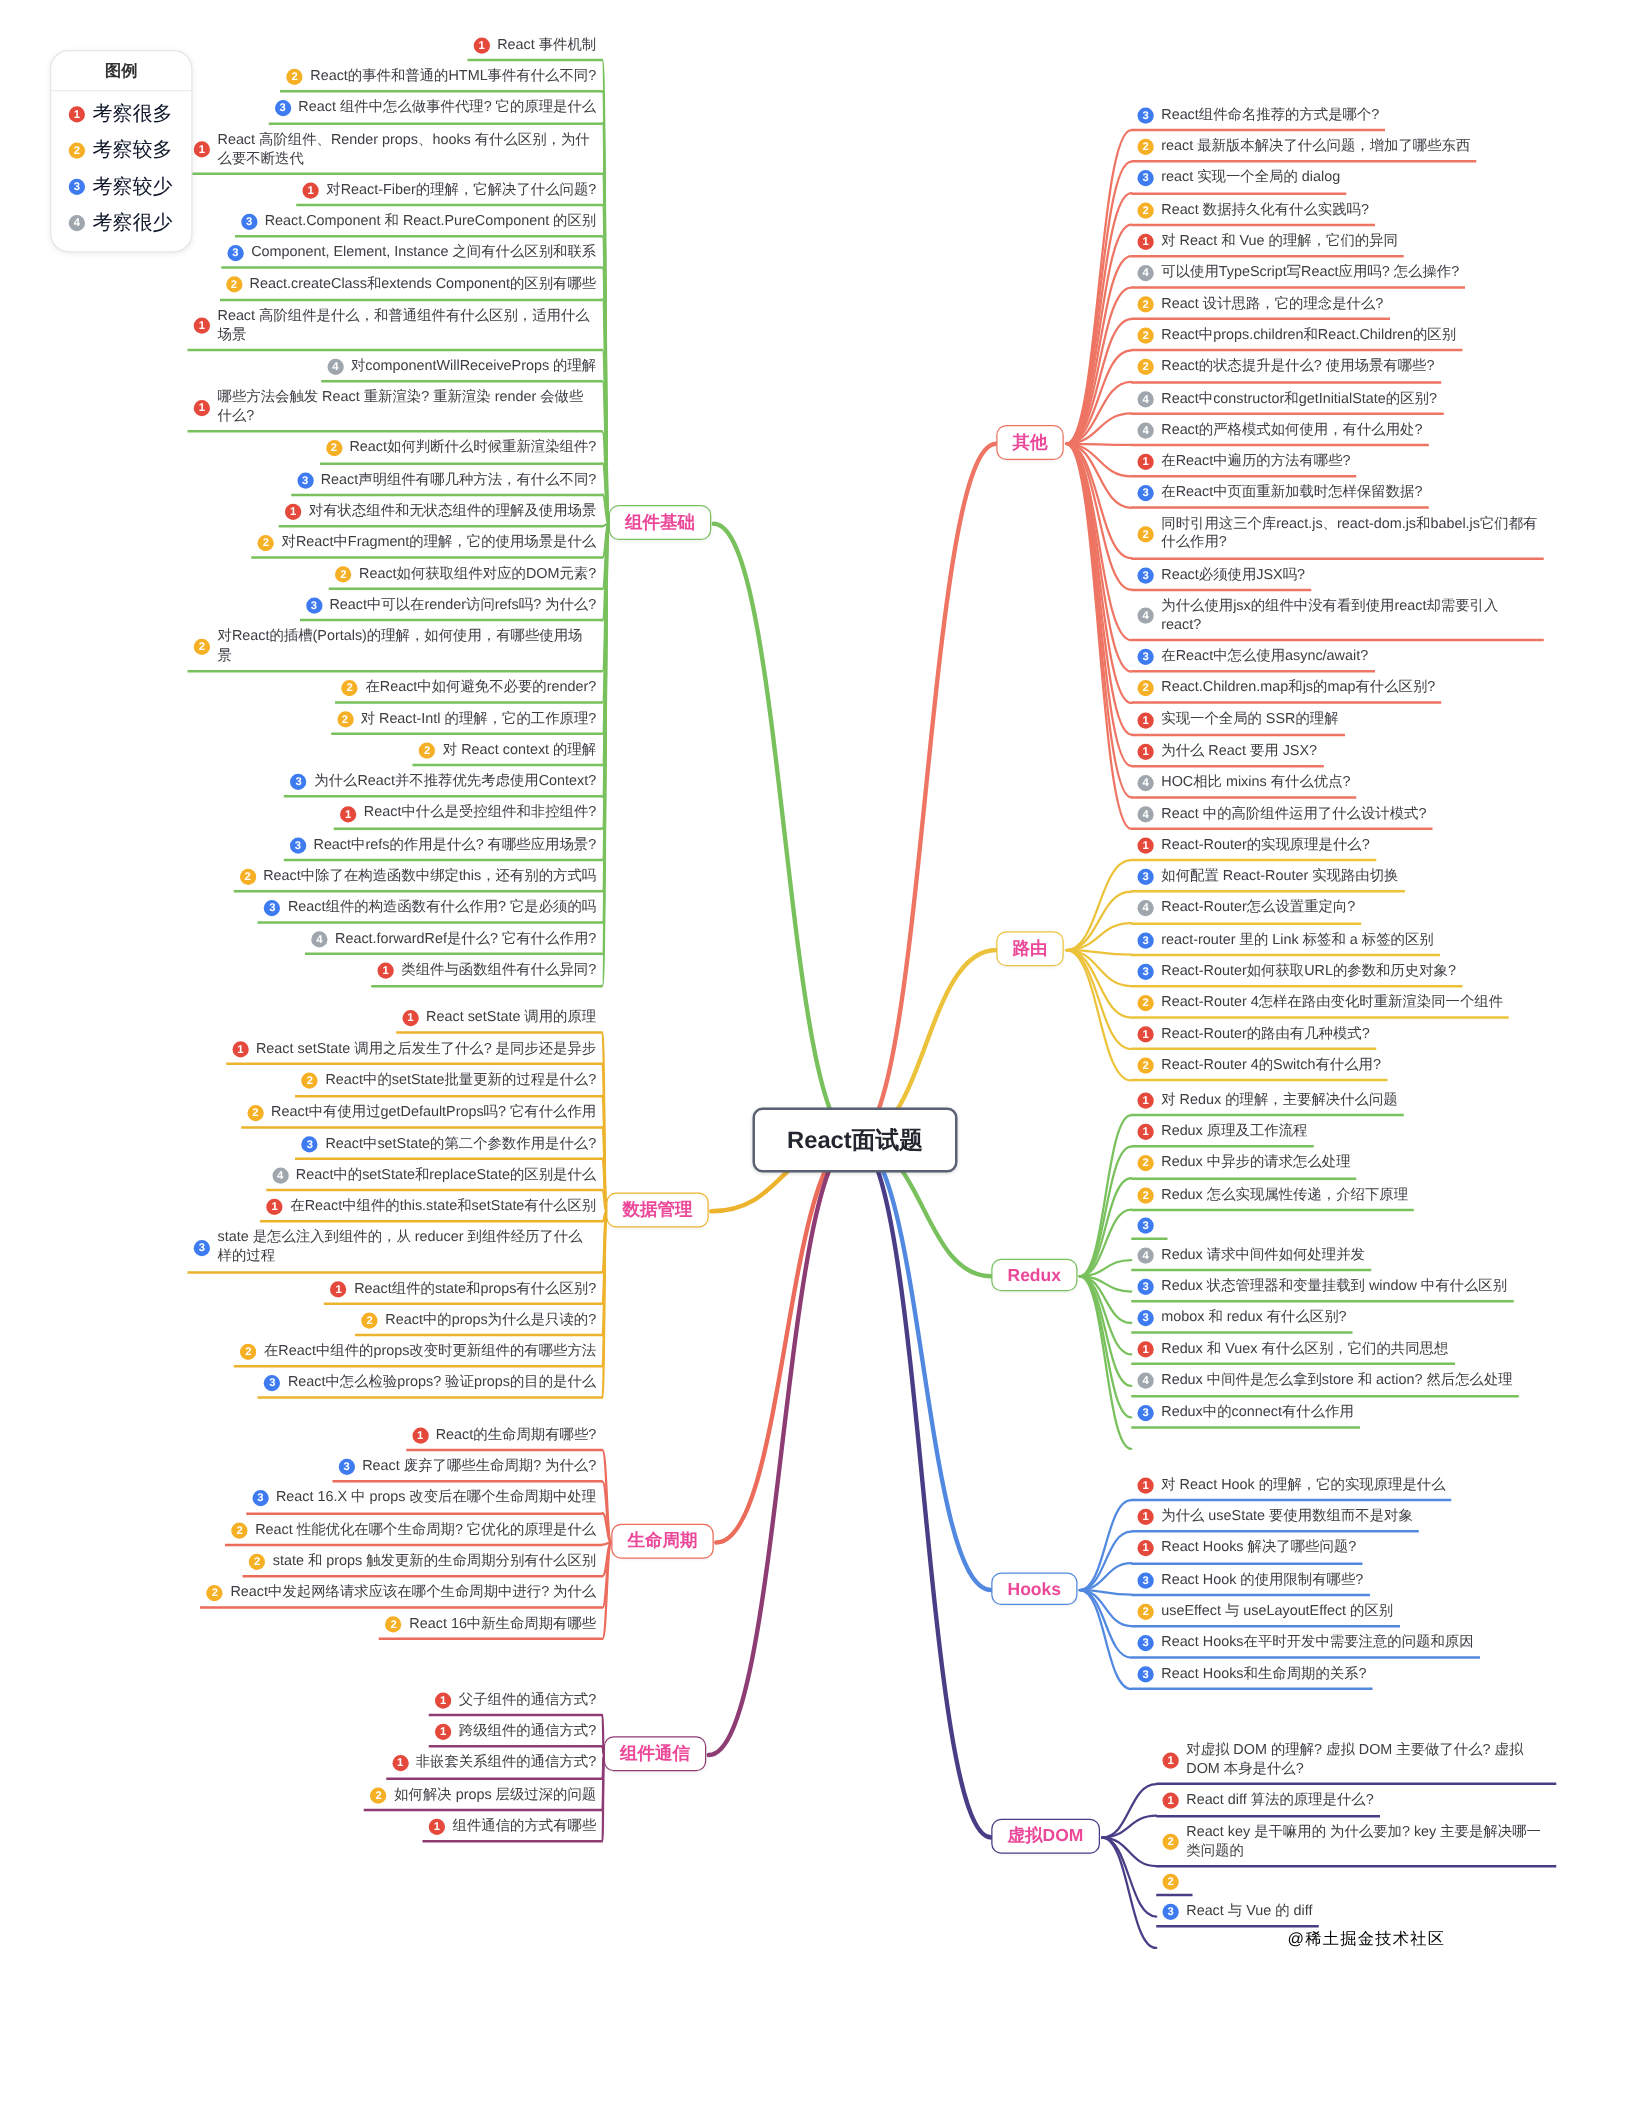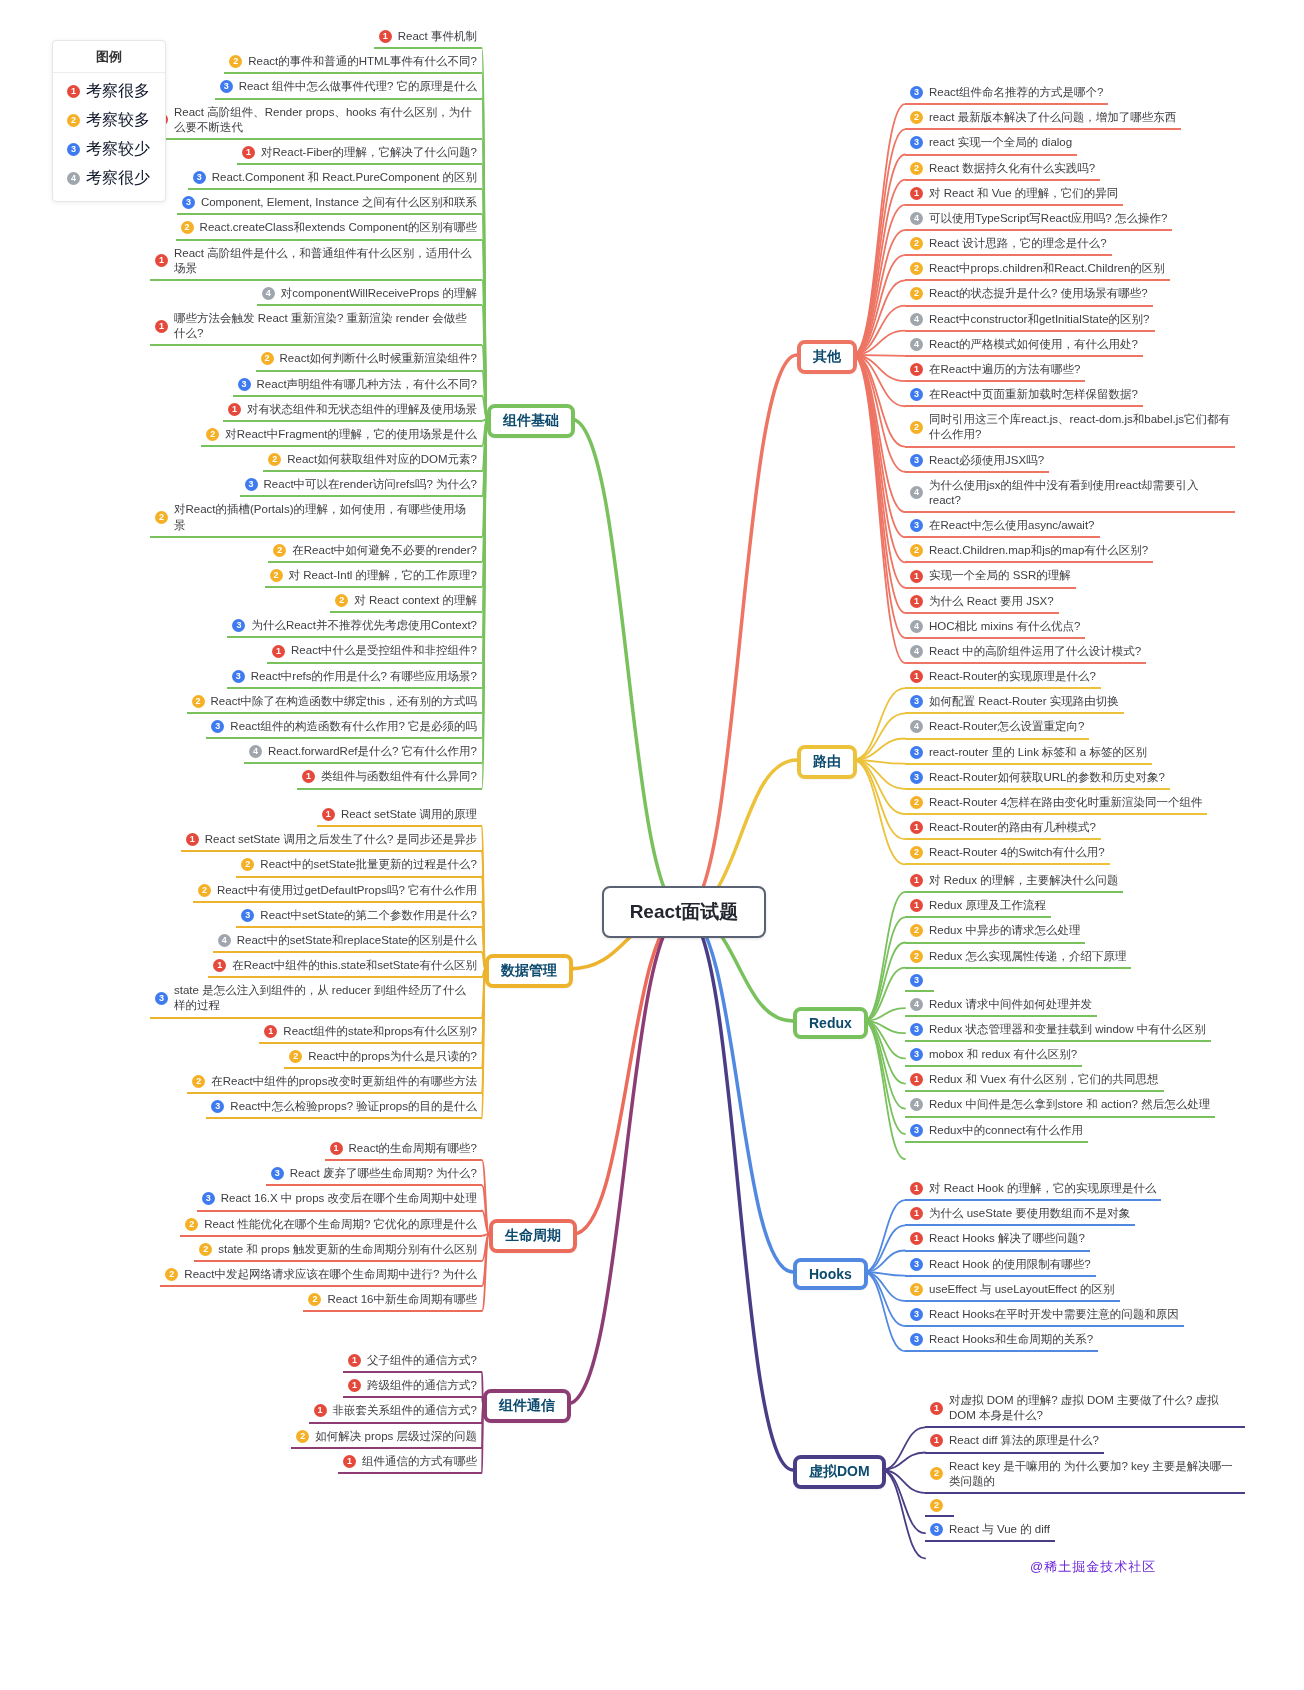--- a/index.html
+++ b/index.html
@@ -16,45 +16,45 @@
     padding:1px 5px 3px 5px;margin-bottom:4px;max-width:335px;
   }
   .branch-col.right .item{max-width:320px;}
   .badge{
     width:13px;height:13px;border-radius:50%;color:#fff;font-size:9px;font-weight:700;
     display:inline-flex;align-items:center;justify-content:center;margin-right:6px;
     flex:0 0 13px;line-height:13px;
   }
   .txt{font-size:11.5px;line-height:1.32;color:#3d3d42;}
   .blabel{
-    position:absolute;background:#fff;border:4px solid #c4b5fd;border-radius:8px;
-    padding:4px 12px;font-size:14px;font-weight:700;color:#0c4a6e;z-index:3;white-space:nowrap;
+    position:absolute;background:#fff;border:1px solid #c4b5fd;border-radius:8px;
+    padding:4px 12px;font-size:14px;font-weight:700;color:#ec4899;z-index:3;white-space:nowrap;
     box-shadow:0 1px 2px rgba(0,0,0,.05);
   }
   #center-node{
     position:absolute;left:602px;top:886px;width:160px;height:48px;z-index:4;
     background:#fff;border:2px solid #5a6172;border-radius:8px;
     display:flex;align-items:center;justify-content:center;
     font-size:19px;font-weight:700;color:#23262e;
     box-shadow:0 1px 3px rgba(0,0,0,.12);
   }
   #legend{
-    position:absolute;left:52px;top:40px;width:112px;z-index:3;background:#fff;
-    border:1px solid #e6e6e6;border-radius:4px;box-shadow:0 1px 5px rgba(0,0,0,.07);
+    position:absolute;left:40px;top:40px;width:112px;z-index:3;background:#fff;
+    border:1px solid #e6e6e6;border-radius:15px;box-shadow:0 1px 5px rgba(0,0,0,.07);
   }
   #legend .lg-title{
     text-align:center;font-size:13px;font-weight:700;color:#333;
     padding:7px 0 6px 0;border-bottom:1px solid #ececec;
   }
   #legend .lg-row{display:flex;align-items:center;padding:8px 0 0 14px;}
   #legend .lg-row:last-child{padding-bottom:12px;}
   #legend .lg-label{font-size:16px;color:#0f172a;}
   #watermark{
     position:absolute;left:1030px;top:1542px;z-index:5;
-    font-size:13px;color:#6d28d9;letter-spacing:1px;margin-top:16px;
+    font-size:13px;color:#000000;letter-spacing:1px;
   }
 </style>
 </head>
 <body>
 
 <div id="stage">
   <svg id="wires" width="1304" height="1690" viewBox="0 0 1304 1690">
       <path d="M 571 419 C 627.5 419, 627.5 912, 684 912" stroke="#79c15d" stroke-width="3.5" fill="none" stroke-linecap="round"></path>
       <path d="M 482 48.171875 C 484.5 48.171875, 484.5 419, 487 419" stroke="#79c15d" stroke-width="1.8" fill="none" stroke-linecap="round"></path>
       <path d="M 482 73.34375 C 484.5 73.34375, 484.5 419, 487 419" stroke="#79c15d" stroke-width="1.8" fill="none" stroke-linecap="round"></path>

